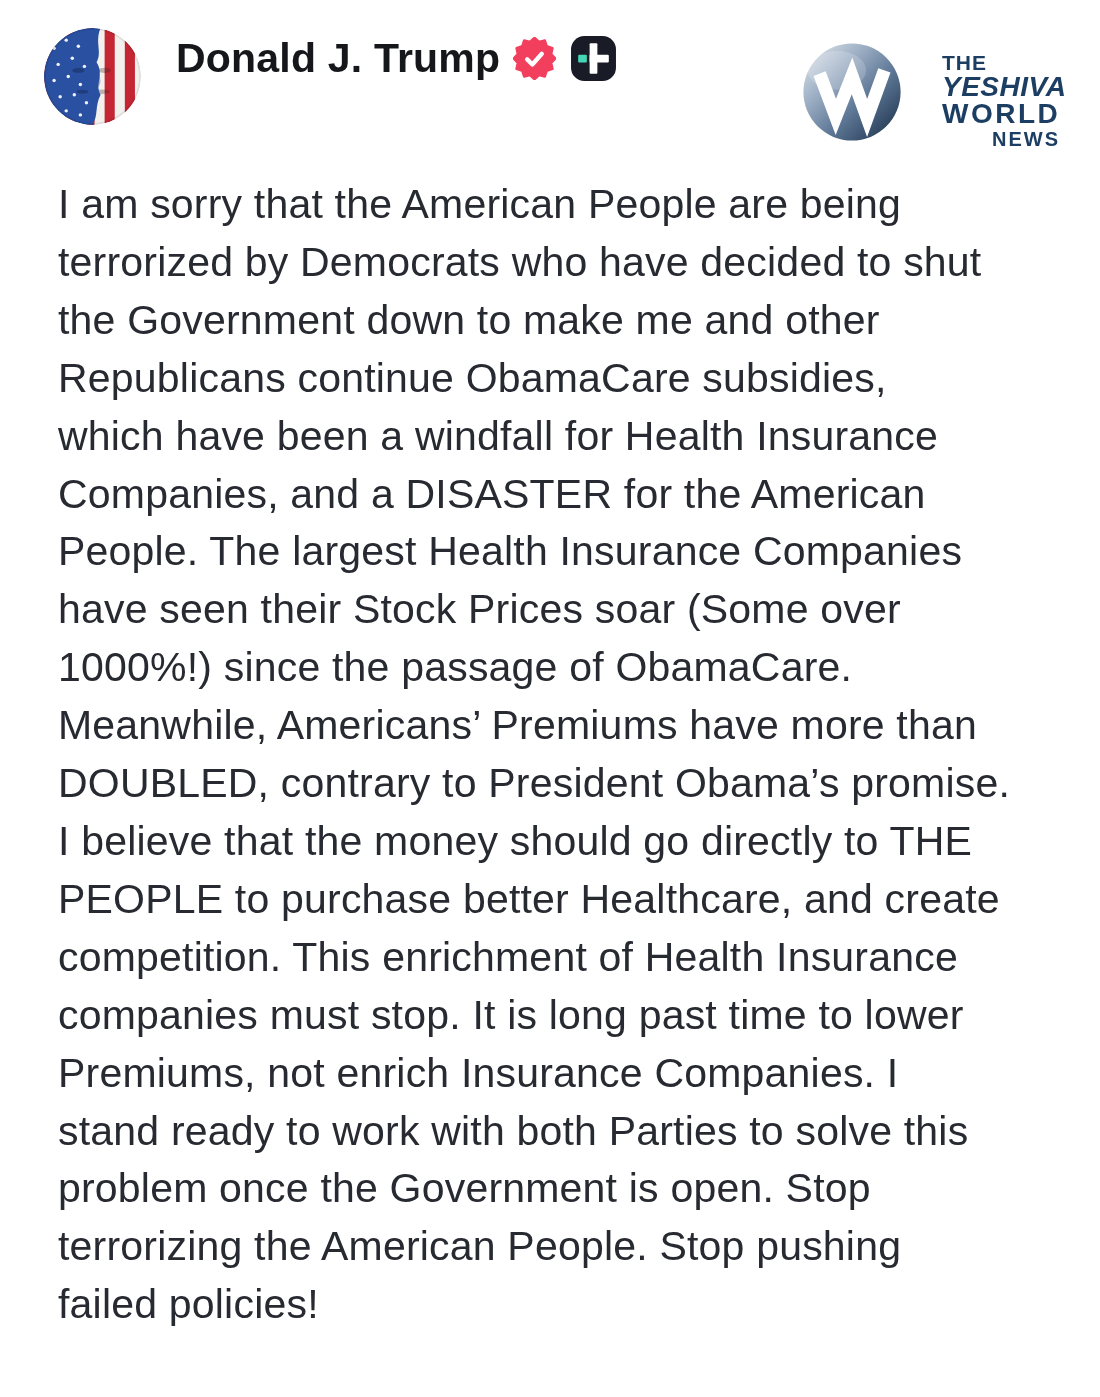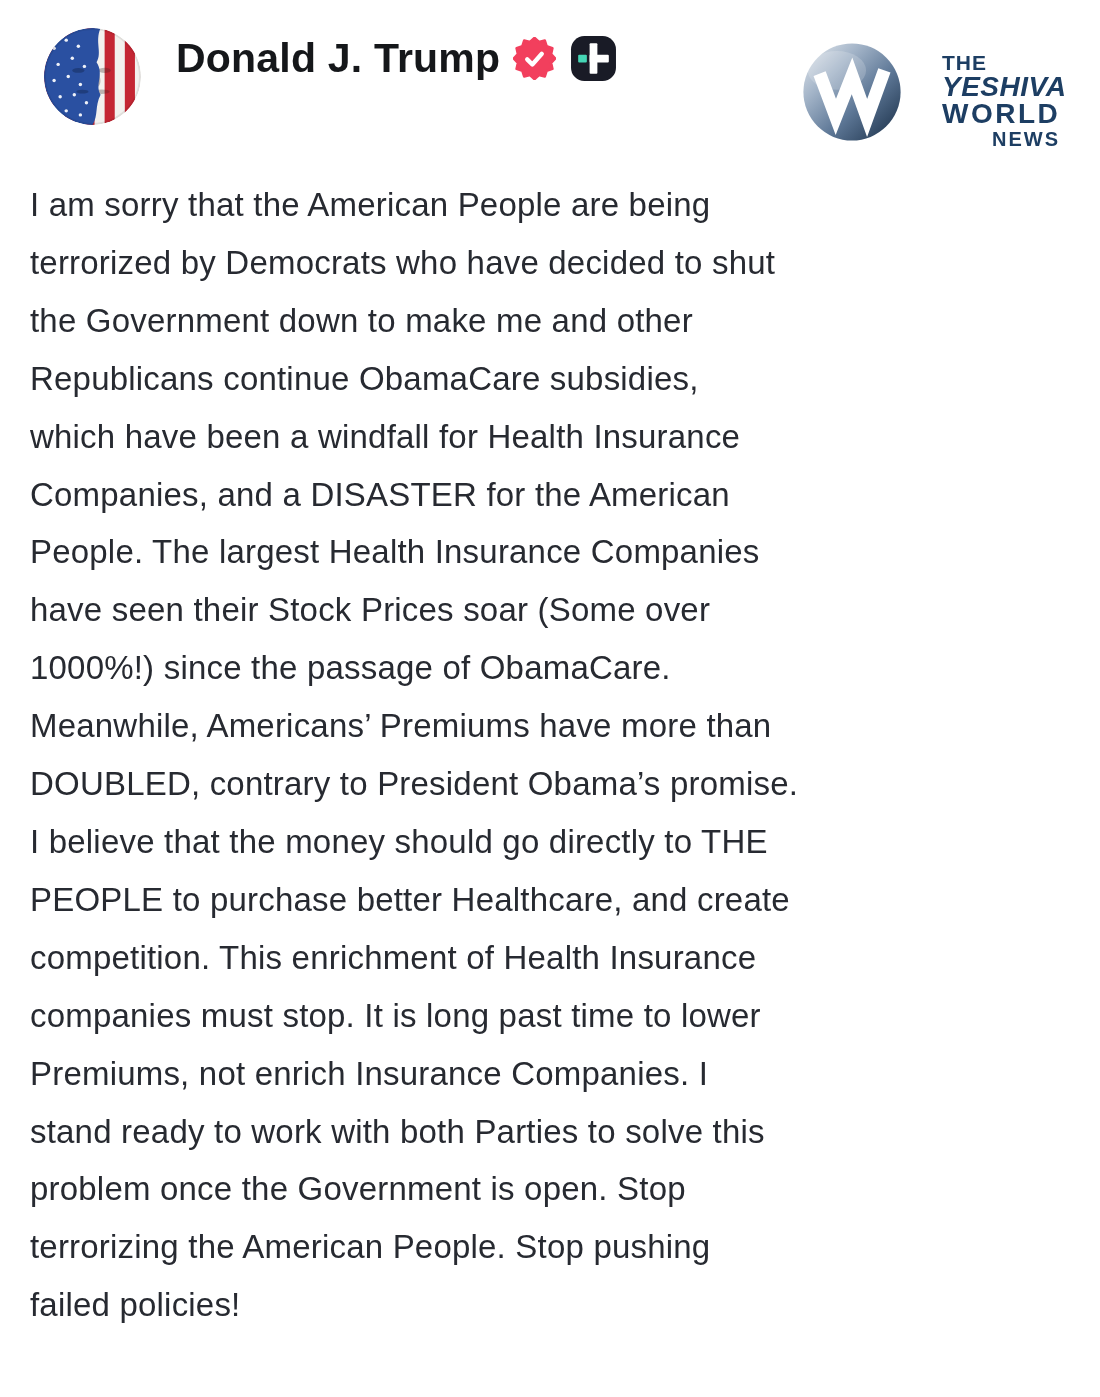--- a/index.html
+++ b/index.html
@@ -39,22 +39,22 @@
   .tyw-text{
     position:absolute;left:112px;top:16px;width:160px;
     color:#1d3e63;font-weight:700;margin-left:32px;
   }
   .tyw-the{font-size:21px;line-height:22px;letter-spacing:1px;}
   .tyw-yeshiva{font-size:28px;line-height:26px;letter-spacing:.5px;font-style:italic;}
   .tyw-world{font-size:28px;line-height:27px;letter-spacing:2.5px;}
   .tyw-news{font-size:20px;line-height:24px;letter-spacing:2px;text-align:right;width:118px;}
   
   .body-text{
-    position:absolute;left:30px;top:176px;width:1030px;
-    font-size:33px;line-height:57.9px;color:#272a31;
+    position:absolute;left:58px;top:176px;width:1030px;
+    font-size:41px;line-height:57.9px;color:#272a31;
     letter-spacing:.2px;white-space:pre;
   }
 </style>
 </head>
 <body>
 
 <div class="page">
 
   <header class="post-header">
 

